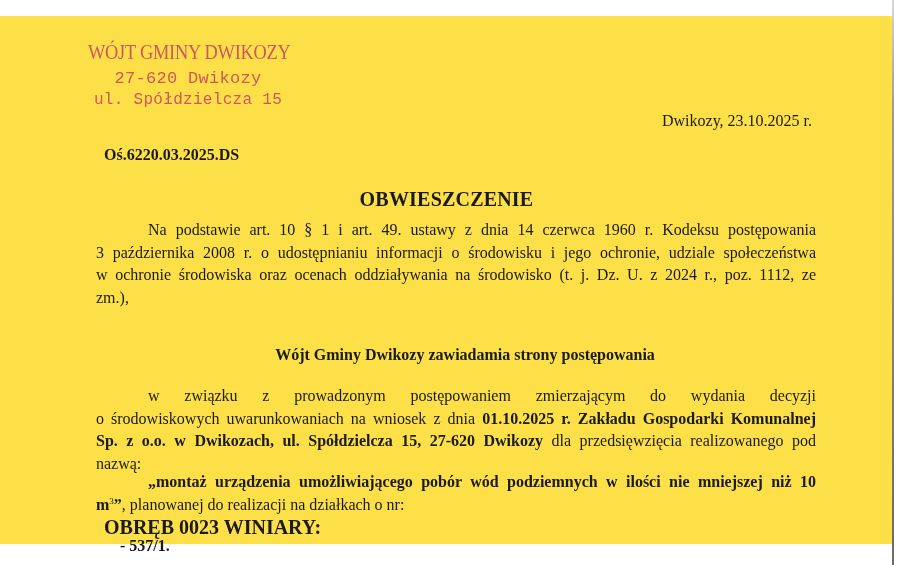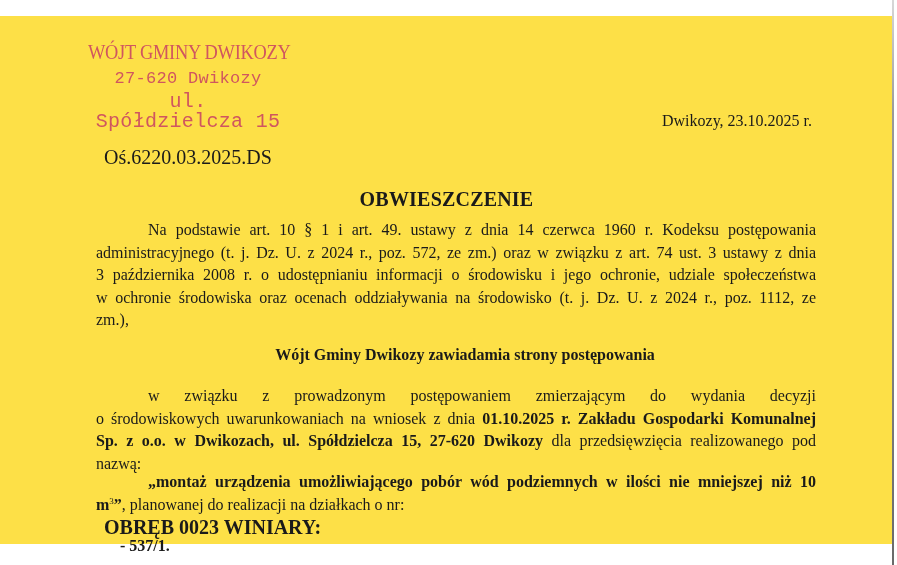--- a/index.html
+++ b/index.html
@@ -52,38 +52,39 @@
     }
     .stamp .s2 {
       font-family: "Liberation Mono", "DejaVu Sans Mono", monospace;
       font-size: 17px;
       margin-top: 8px;
       margin-left: 4px;
       letter-spacing: 0.3px;
     }
     .stamp .s3 {
       font-family: "Liberation Mono", "DejaVu Sans Mono", monospace;
-      font-size: 20px;
+      font-size: 16px;
       margin-top: 5px;
       margin-left: 4px;
       letter-spacing: 0.3px;
     }
     .date {
       position: absolute;
       left: 662px;
       top: 96px;
       font-size: 16px;
       white-space: nowrap;
     }
     .ref {
       position: absolute;
       left: 104px;
       top: 130px;
-      font-size: 20px;
+      font-size: 16px;
       white-space: nowrap;
+      font-weight: bold;
     }
     .title {
       position: absolute;
       left: 0;
       width: 893px;
       top: 172px;
       text-align: center;
       font-weight: bold;
       font-size: 20px;
       letter-spacing: 0.2px;
@@ -149,21 +150,20 @@
     <div class="s3">ul. Spółdzielcza 15</div>
   </div>
 
   <div class="date">Dwikozy, 23.10.2025 r.</div>
   <div class="ref">Oś.6220.03.2025.DS</div>
 
   <div class="title">OBWIESZCZENIE</div>
 
   <div class="para p1">
     <span class="line indent">Na podstawie art. 10 § 1 i art. 49. ustawy z dnia 14 czerwca 1960 r. Kodeksu postępowania</span>
-    <span class="line">administracyjnego (t. j. Dz. U. z 2024 r., poz. 572, ze zm.) oraz w związku z art. 74 ust. 3 ustawy z dnia</span>
     <span class="line">3 października 2008 r. o udostępnianiu informacji o środowisku i jego ochronie, udziale społeczeństwa</span>
     <span class="line">w ochronie środowiska oraz ocenach oddziaływania na środowisko (t. j. Dz. U. z 2024 r., poz. 1112, ze</span>
     <span class="line last">zm.),</span>
   </div>
 
   <div class="notify">Wójt Gminy Dwikozy zawiadamia strony postępowania</div>
 
   <div class="para p2">
     <span class="line indent">w związku z prowadzonym postępowaniem zmierzającym do wydania decyzji</span>
     <span class="line"><span>o środowiskowych uwarunkowaniach na wniosek z dnia </span><b>01.10.2025 r. Zakładu Gospodarki Komunalnej</b></span>

